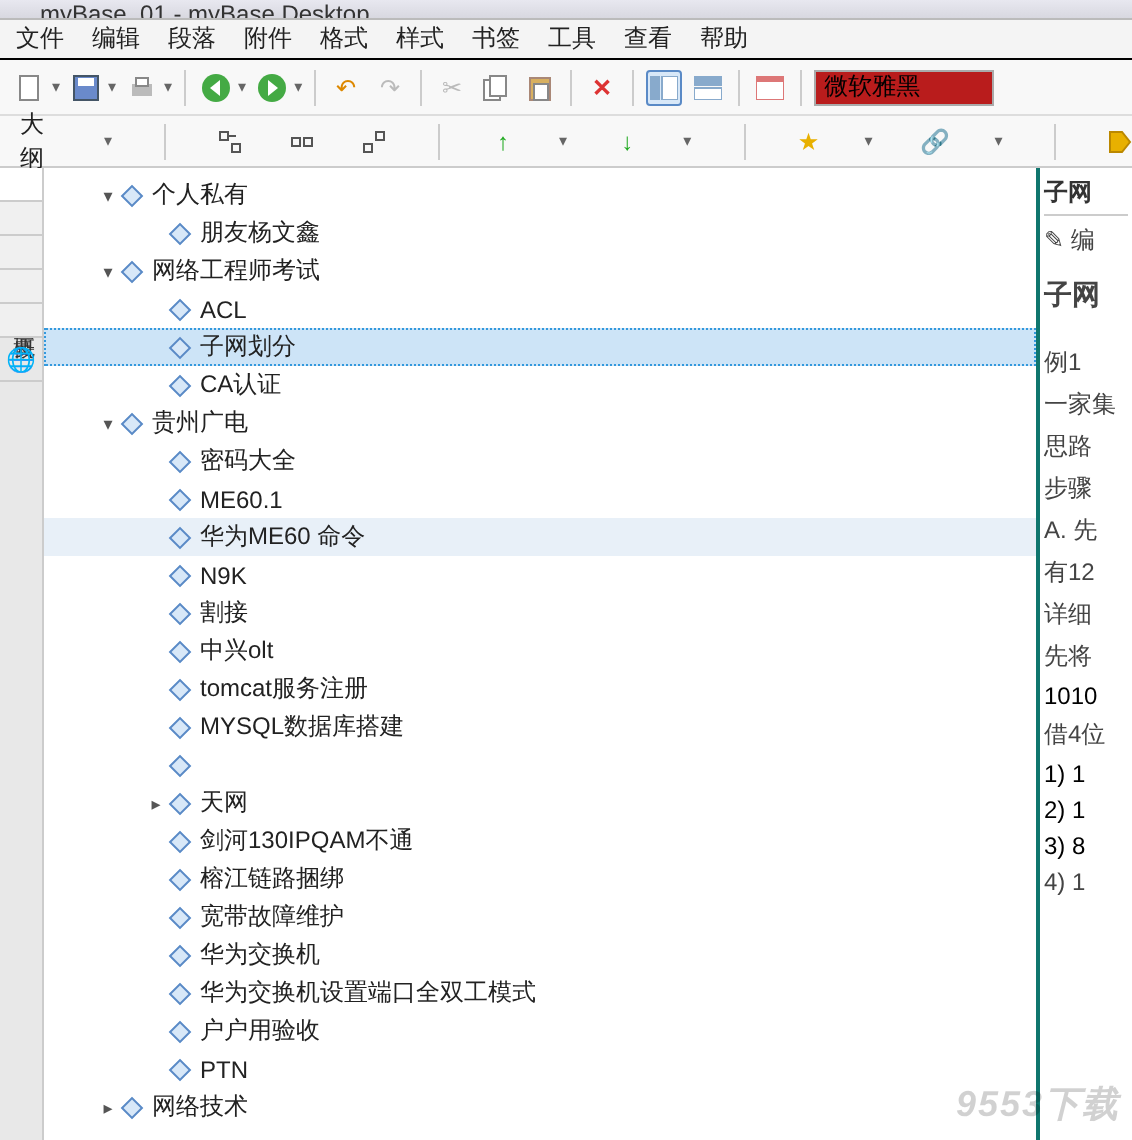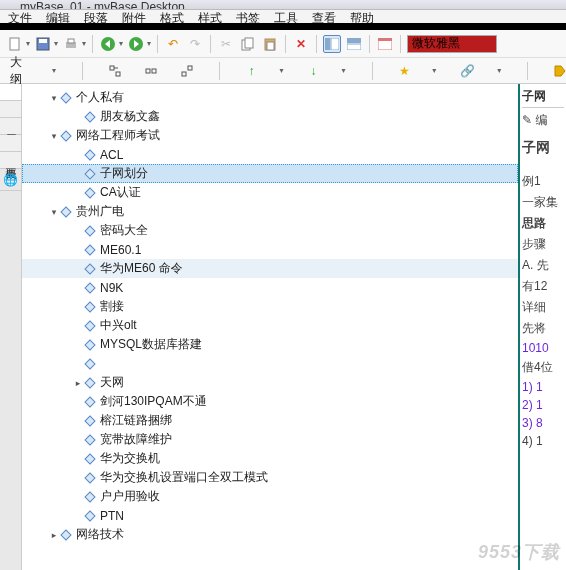--- a/index.html
+++ b/index.html
@@ -1,20 +1,20 @@
 <!DOCTYPE html>
 <html><head>
 <meta charset="utf-8">
 <style>
 * { margin: 0; padding: 0; box-sizing: border-box; font-family: "Microsoft YaHei", Arial, sans-serif; font-size: 12px; }
 body { width: 566px; height: 570px; overflow: hidden; background: #f0f0f0; position: relative; }
 
 .titlebar { height: 10px; background: linear-gradient(#e8e8f0, #d8d8e0); border-bottom: 1px solid #bbb; font-size: 11px; color: #333; padding-left: 20px; overflow: hidden; }
 
-.menubar { height: 20px; background: #f4f4f4; display: flex; padding-left: 8px; gap: 14px; border-bottom: 7px solid #000000; }
+.menubar { height: 20px; background: #f4f4f4; display: flex; align-items: center; padding-left: 8px; gap: 14px; border-bottom: 1px solid #000000; }
 .menubar span { color: #222; cursor: default; }
 
 .toolbar1 { height: 28px; background: #f8f8f8; display: flex; align-items: center; padding-left: 6px; gap: 4px; border-bottom: 1px solid #ddd; }
 .toolbar2 { height: 26px; background: #f8f8f8; display: flex; align-items: center; padding-left: 6px; gap: 24px; border-bottom: 1px solid #ccc; }
 
 .tb-btn { width: 18px; height: 18px; display: inline-flex; align-items: center; justify-content: center; border-radius: 2px; }
 .sep { width: 1px; height: 18px; background: #ccc; margin: 0 2px; }
 .dd { font-size: 8px; color: #666; margin-left: -2px; }
 
 .main { display: flex; height: 486px; }
@@ -29,21 +29,21 @@
 .tree-row.hov { background: #e8f0f8; }
 .indent { display: inline-block; }
 .arrow { width: 12px; display: inline-flex; justify-content: center; color: #555; font-size: 9px; }
 .node-icon { width: 12px; height: 12px; display: inline-flex; align-items: center; justify-content: center; margin-right: 4px; }
 .diamond { width: 8px; height: 8px; transform: rotate(45deg); border: 1px solid #5a8ac6; background: #d8e8f8; }
 .tree-label { color: #222; }
 
 .rightpane { width: 48px; background: #fff; border-left: 2px solid #0f766e; overflow: hidden; padding: 4px 2px; }
 .rightpane .hdr { font-size: 12px; color: #333; font-weight: bold; border-bottom: 1px solid #ccc; padding-bottom: 2px; margin-bottom: 4px; }
 .rightpane .ln { font-size: 12px; color: #444; margin: 4px 0; white-space: nowrap; }
-.rightpane .red { color: #6d28d9; }
+.rightpane .red { color: #000000; }
 
 .fontbox { border: 1px solid #aaa; background: #b91c1c; padding: 1px 4px; width: 90px; height: 18px; display: flex; align-items: center; font-size: 11px; }
 .outline-lbl { font-size: 12px; padding: 0 4px; color: #222; }
 
 .watermark { position: absolute; right: 6px; bottom: 6px; font-size: 18px; font-weight: bold; color: rgba(0,0,0,0.18); font-style: italic; letter-spacing: 1px; }
 </style>
 </head>
 <body>
 
 <div class="titlebar"><span>myBase_01 - myBase Desktop</span></div>
@@ -297,20 +297,28 @@
           <span class="diamond"></span>
         </span>
         <span class="tree-label">中兴olt</span>
       </div>
       <div class="tree-row">
         <span class="indent" style="width:44px"></span>
         <span class="arrow"></span>
         <span class="node-icon">
           <span class="diamond"></span>
         </span>
+        <span class="tree-label">tomcat服务注册</span>
+      </div>
+      <div class="tree-row">
+        <span class="indent" style="width:44px"></span>
+        <span class="arrow"></span>
+        <span class="node-icon">
+          <span class="diamond"></span>
+        </span>
         <span class="tree-label">MYSQL数据库搭建</span>
       </div>
       <div class="tree-row">
         <span class="indent" style="width:44px"></span>
         <span class="arrow"></span>
         <span class="node-icon">
           <span class="diamond"></span>
         </span>
       </div>
       <div class="tree-row">
@@ -386,21 +394,21 @@
         <span class="tree-label">网络技术</span>
       </div>
     </div>
 
   <div class="rightpane">
     <div class="hdr">子网</div>
     <div class="ln">✎ 编</div>
     <div class="ln" style="font-weight:bold;font-size:14px;margin-top:10px">子网</div>
     <div class="ln" style="font-weight:normal;margin-top:16px">例1</div>
     <div class="ln">一家集</div>
-    <div class="ln" style="font-weight:bold">思路</div>
+    <div class="ln" style="font-weight:normal">思路</div>
     <div class="ln">步骤</div>
     <div class="ln">A. 先</div>
     <div class="ln">有12</div>
     <div class="ln">详细</div>
     <div class="ln">先将</div>
     <div class="ln red">1010</div>
     <div class="ln">借4位</div>
     <div class="ln red">1)  1</div>
     <div class="ln red">2)  1</div>
     <div class="ln red">3)  8</div>

